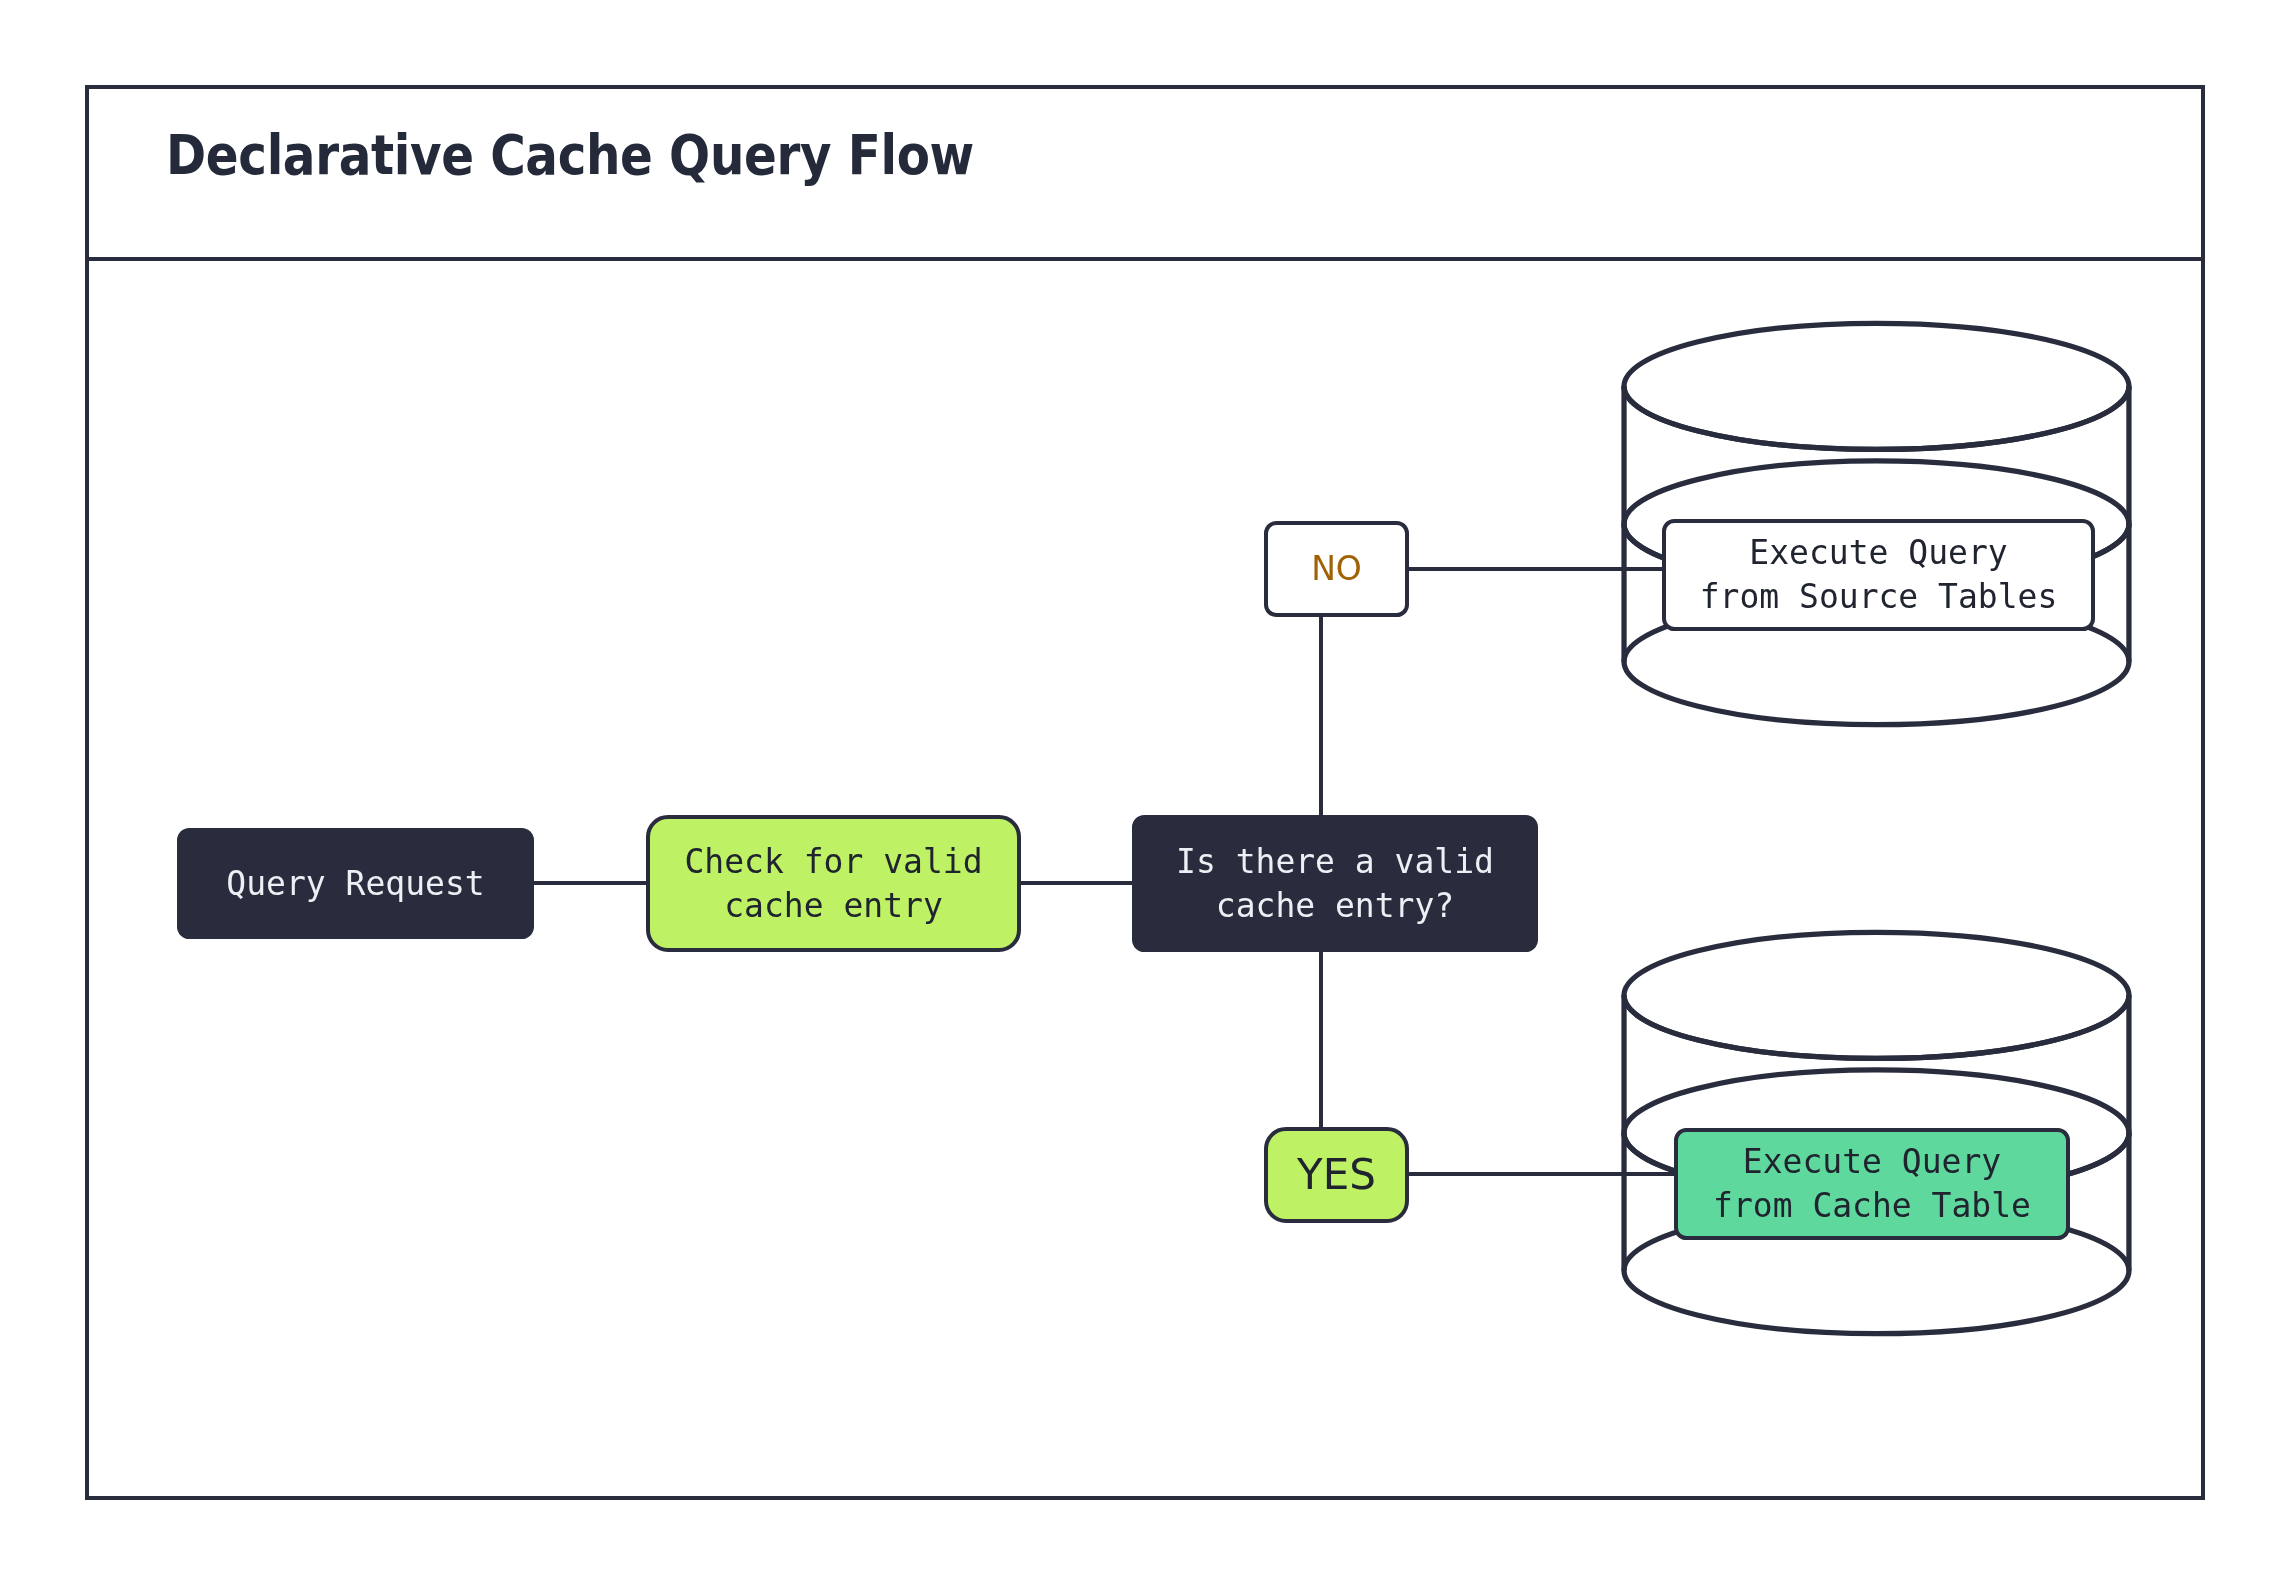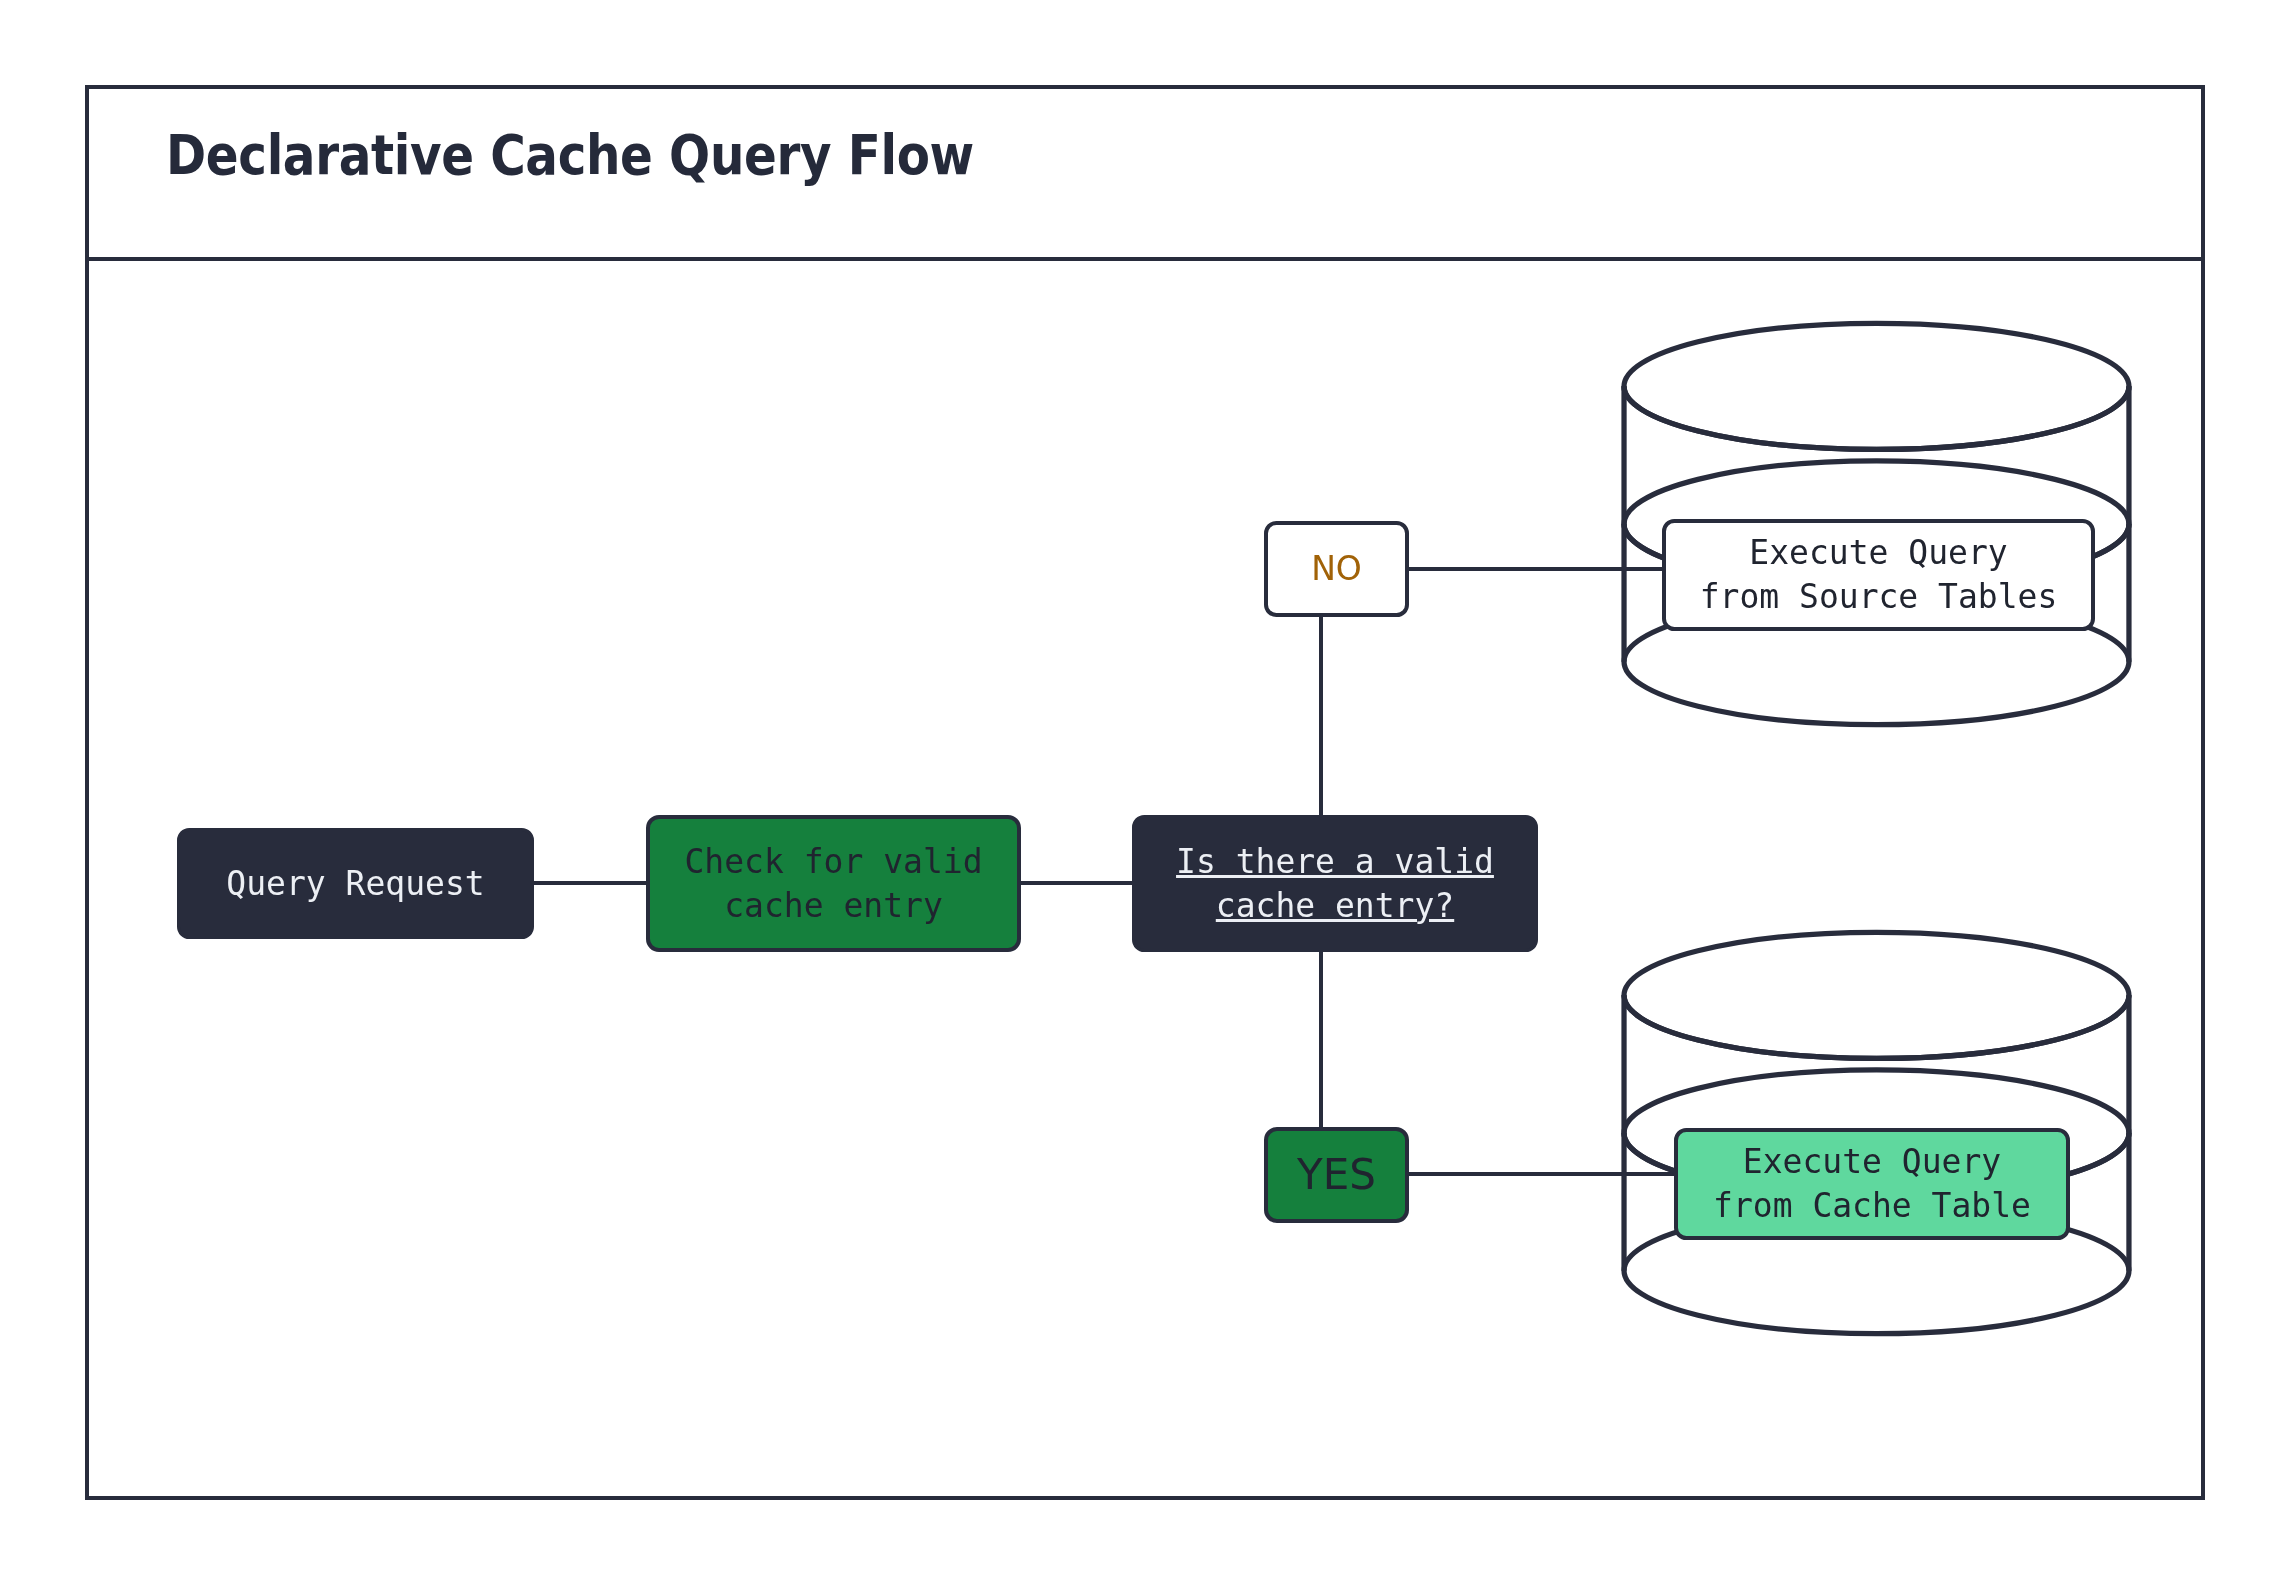--- a/index.html
+++ b/index.html
@@ -72,24 +72,24 @@
   }
 
   .node-dark {
     background: #282c3c;
     color: #eceff4;
     border: 3.5px solid #282c3c;
     border-radius: 12.3px;
   }
 
   .node-green {
-    background: #15803d;
-    color: #20242f;
-    border: 4.4px solid #282c3c;
-    border-radius: 13px;
+    background: #bef264;
+    color: #20242f;
+    border: 4.4px solid #282c3c;
+    border-radius: 22px;
   }
 
   .node-white {
     background: #ffffff;
     color: #20242f;
     border: 4.4px solid #282c3c;
     border-radius: 12.3px;
   }
 
   
@@ -99,21 +99,20 @@
   }
 
   #node-check-cache {
     left: 646px;  top: 815px;  width: 375px;  height: 137px;
     font-size: 33px;
   }
 
   #node-decision {
     left: 1132px; top: 815px;  width: 406px;  height: 137px;
     font-size: 33px;
-    text-decoration: underline;
   }
 
   #label-no {
     left: 1264px; top: 521px;  width: 145px;  height: 96px;
     font-family: "DejaVu Sans", sans-serif;
     font-size: 33px;
     background: #ffffff;
     color: #a16207;
   }
 

